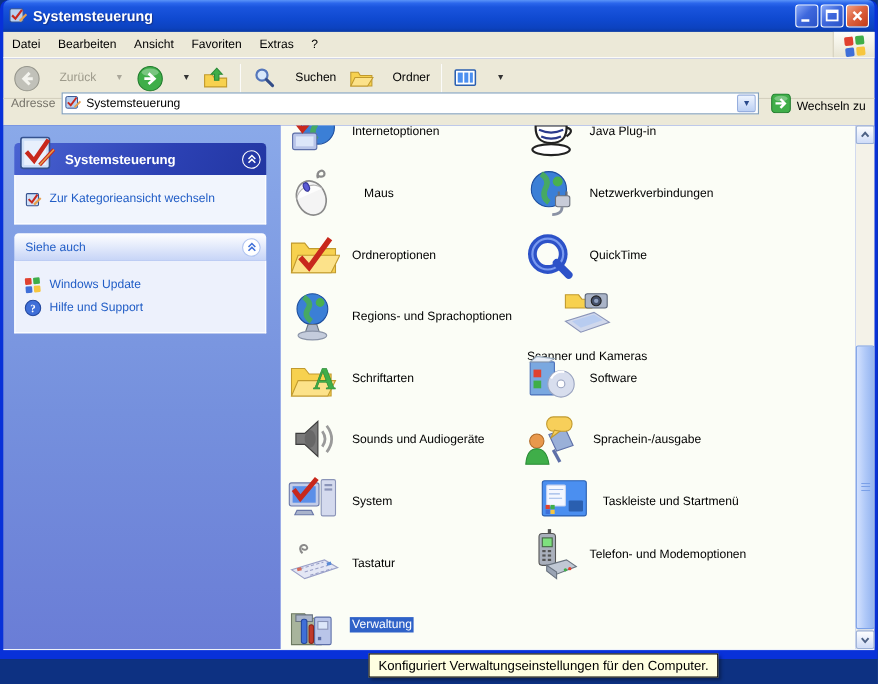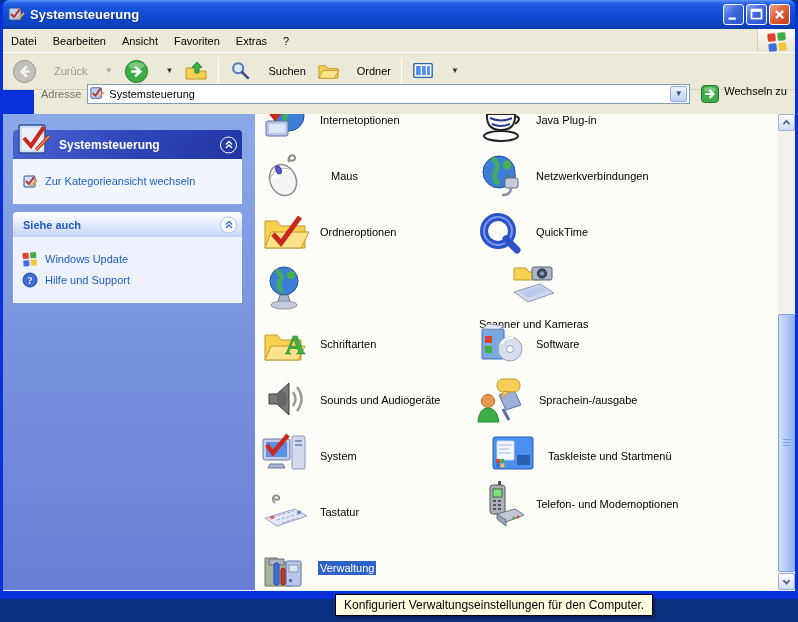--- a/index.html
+++ b/index.html
@@ -32,29 +32,29 @@
              padding:0 4px; gap:1px; border-bottom:1px solid #d4d0be; }
   .tbtn { display:flex; align-items:center; gap:17px; padding:3px 4px; font-size:11px;
           border:1px solid transparent; border-radius:3px; cursor:default; }
   .tbtn svg { display:block; }
   .grayed { color:#9d9a8b; }
   .chev { font-size:8px; color:#333; line-height:1; }
   .chev.gray { color:#aaa79a; }
   .sep { width:1px; height:27px; background:#d4d0be; border-right:1px solid #fff; margin:0 4px; }
 
   .addressbar { height:24px; background:#ece9d8; display:flex; align-items:center;
-                gap:6px; padding:0 2px 17px 7px; font-size:11px;margin-left:31px; }
+                gap:6px; padding:0 2px 17px 7px; font-size:11px; }
   .addr-label { color:#76736a; }
   .addr-input { flex:1; height:20px; background:#fff; border:1px solid #7f9db9;
                 display:flex; align-items:center; gap:4px; padding:0 2px; }
   .addr-text { font-size:11px; color:#000; }
   .addr-drop { margin-left:auto; width:17px; height:16px; border-radius:2px;
                background:linear-gradient(180deg,#eef4fe,#bcd0f4); border:1px solid #96aede;
                display:flex; align-items:center; justify-content:center; color:#2a4a8c; font-size:8px; }
-  .go-btn { display:flex; align-items:flex-start; gap:5px; padding:0 6px 0 5px; font-size:11px; }
+  .go-btn { display:flex; align-items:flex-end; gap:5px; padding:0 6px 0 5px; font-size:11px; }
 
   
   .content { display:flex; height:477px; border-bottom:1px solid #eef2fa; }
   .sidebar { width:252px; flex:0 0 auto; position:relative;
              background:linear-gradient(180deg,#8aa9e9 0%,#7590dd 55%,#6a7dd6 100%); }
   .main { flex:1; position:relative; overflow:hidden; background:#fbfdf6; }
   .scroll { width:17px; flex:0 0 auto; position:relative; background:#f4f2e8; }
 
   .panel { position:absolute; left:10px; width:229px; }
   .p1 { top:16px; }
@@ -65,21 +65,21 @@
   .p1-icon { position:absolute; left:2px; top:-10px; width:38px; height:38px; }
   .roll-btn { position:absolute; right:5px; top:50%; transform:translateY(-50%);
               width:17px; height:17px; border-radius:50%; display:flex; align-items:center; justify-content:center; }
   .roll-white { border:1.5px solid #fff; }
   .roll-light { background:#fff; border:1px solid #b0c4f0; }
   .pbody { border:1px solid #fff; border-top:none; padding:9px 8px; }
   .p1 .pbody { background:#f1f5fd; }
   .p2 { top:98px; }
   .p2 .phead { height:25px; border-radius:4px 4px 0 0; padding-left:10px;
                background:linear-gradient(180deg,#ffffff,#c6d4f7);
-               color:#215dc6; font-weight:bold; font-size:11px; }
+               color:#215dc6; font-weight:normal; font-size:11px; }
   .p2 .pbody { background:#edf1fc; }
   .side-link { display:flex; align-items:center; gap:7px; color:#215dc6; font-size:11px;
                margin:5px 0; cursor:pointer; }
   .side-link .sicon { width:16px; height:16px; flex:0 0 auto; }
   .side-link .sicon svg { width:16px; height:16px; display:block; }
 
   .cp-item { position:absolute; height:56px; display:flex; align-items:center; gap:9px; cursor:pointer; }
   .cicon { width:48px; height:48px; flex:0 0 auto; }
   .cicon svg { width:48px; height:48px; display:block; }
   .clabel { font-size:11px; color:#000; padding:1px 2px; white-space:nowrap; }
@@ -338,20 +338,21 @@
           <div class="cp-item" style="left: 6px; top: 146px;">
             <span class="cicon">
               <svg viewBox="0 0 48 48">
                 <circle cx="23" cy="17" r="14" fill="#3b7fd6" stroke="#1d4e9e"></circle>
                 <path d="M15 6q8 5 4 11t3 11" fill="none" stroke="#49b04f" stroke-width="5" opacity=".85"></path>
                 <circle cx="30" cy="11" r="4" fill="#49b04f"></circle>
                 <path d="M19 31h8l3 9H16z" fill="#aab4c8" stroke="#6a7480"></path>
                 <ellipse cx="23" cy="41" rx="13" ry="4" fill="#c4ccdc" stroke="#8a94a8"></ellipse>
               </svg>
             </span>
+            <span class="clabel">Regions- und Sprachoptionen</span>
           </div>
           <div class="cp-item" style="left: 6px; top: 202px;">
             <span class="cicon">
               <svg viewBox="0 0 48 48">
                 <path d="M4 40V15h12l4 5h20v20z" fill="#f7d14f" stroke="#c19a2e"></path>
                 <path d="M4 40l6-14h34l-7 14z" fill="#fce28a" stroke="#c19a2e"></path>
                 <text x="34" y="34" font-size="28" font-weight="bold" fill="#3fae49" stroke="#2a8b36" stroke-width=".6" text-anchor="middle" font-family="Liberation Serif,serif">A</text>
               </svg>
             </span>
             <span class="clabel">Schriftarten</span>

